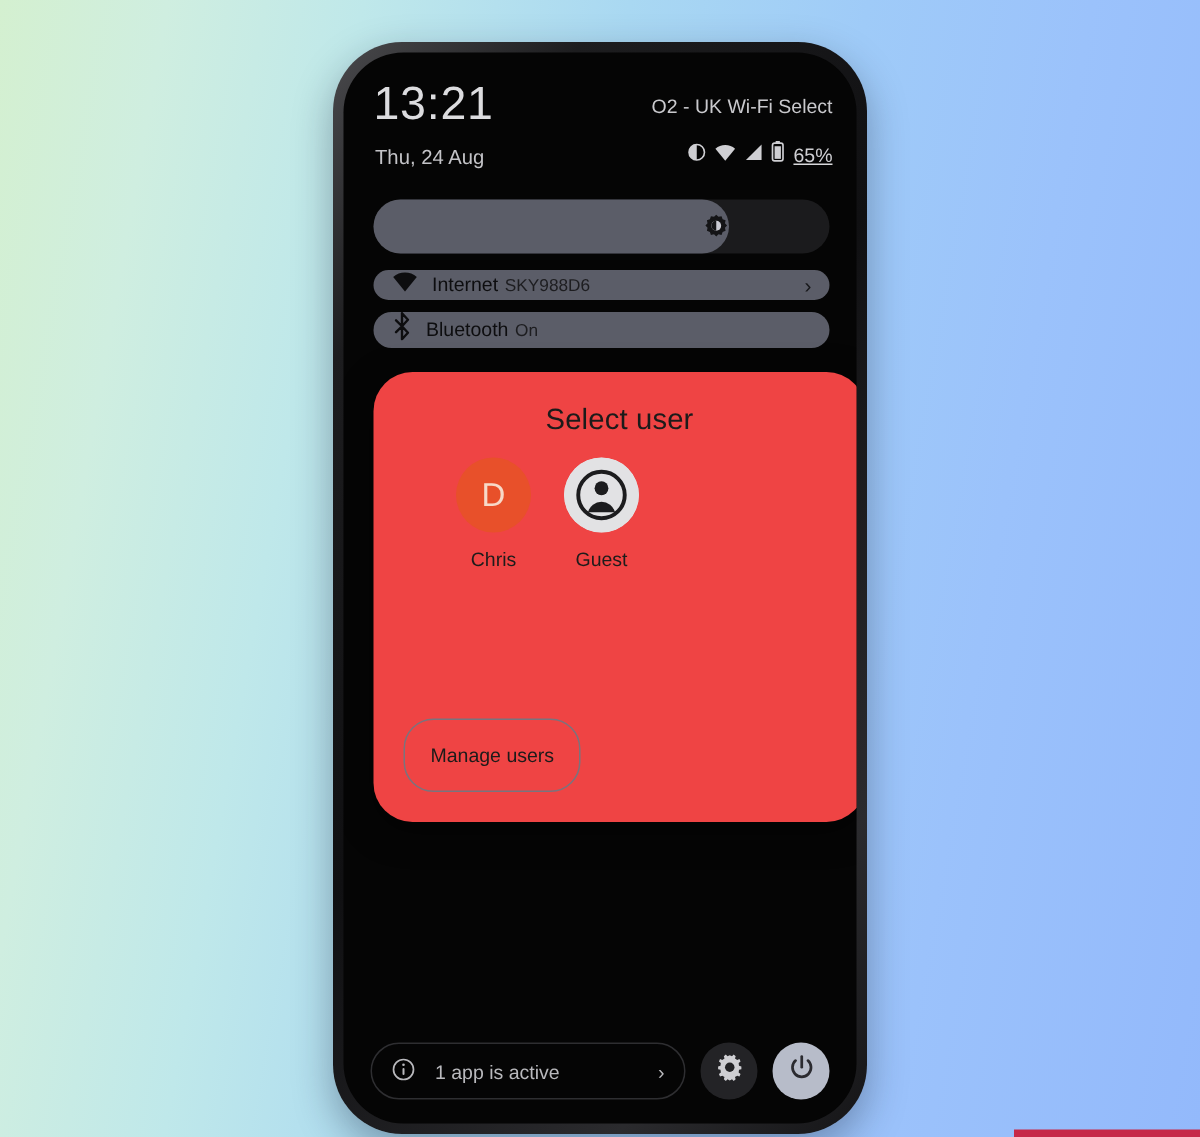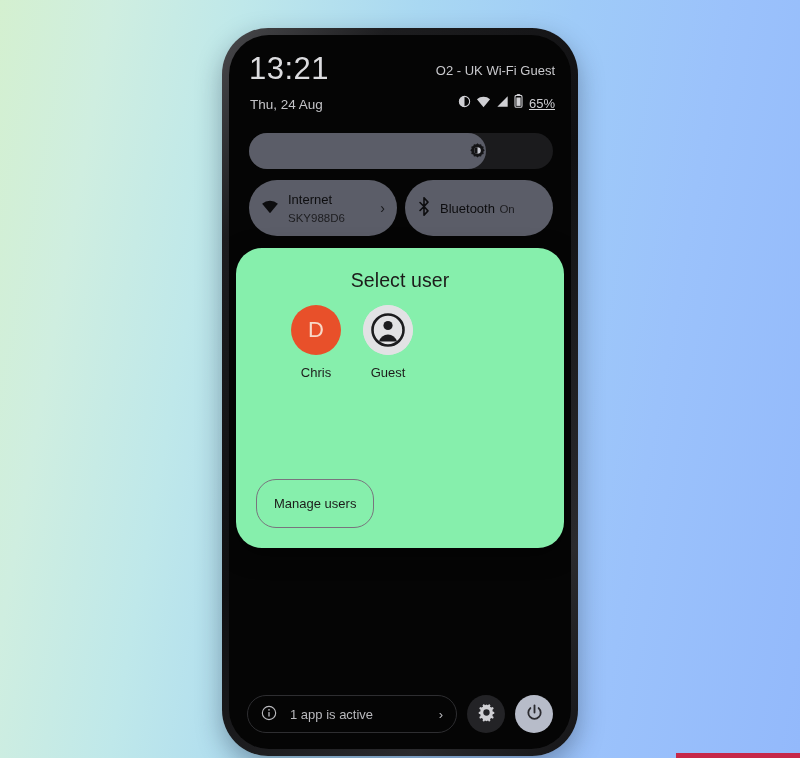--- a/index.html
+++ b/index.html
@@ -136,20 +136,21 @@
   }
 
   
   #tiles {
     position: absolute;
     left: 20px;
     top: 145px;
     width: 304px;
     display: flex;
     gap: 8px;
+    flex-direction: column;
   }
   .tile {
     flex: 1;
     height: 56px;
     border-radius: 28px;
     background: #5b5d68;
     display: flex;
     align-items: center;
     padding: 0 12px;
     box-sizing: border-box;
@@ -175,25 +176,25 @@
     flex: 0 0 auto;
     margin-left: 4px;
     color: #17171a;
     font-size: 14px;
     line-height: 1;
   }
 
   
   #user-dialog {
     position: absolute;
-    left: 7px;
+    left: 20px;
     top: 213px;
     width: 328px;
     height: 300px;
-    background: #86efac;
+    background: #ef4444;
     border-radius: 26px;
     box-shadow: 0 6px 22px rgba(0,0,0,0.5);
     z-index: 5;
   }
   #dialog-title {
     text-align: center;
     font-size: 19.5px;
     color: #1c1b1a;
     padding-top: 21px;
     letter-spacing: 0.1px;
@@ -323,21 +324,21 @@
 <div id="stage">
 
   <div id="red-strip"></div>
 
   <div id="phone">
     <div id="phone-inner">
 
       <div id="statusbar">
         <div id="clock">13:21</div>
         <div id="date">Thu, 24 Aug</div>
-        <div id="carrier">O2 - UK Wi-Fi Guest</div>
+        <div id="carrier">O2 - UK Wi-Fi Select</div>
         <div id="status-icons">
           <span class="sicon">
             <svg width="13" height="13" viewBox="0 0 24 24">
               <circle cx="12" cy="12" r="9.5" fill="none" stroke="#cfcfd3" stroke-width="2"></circle>
               <path d="M12 2.5a9.5 9.5 0 0 0 0 19z" fill="#cfcfd3"></path>
             </svg>
           </span>
           <span class="sicon">
             <svg width="15" height="13" viewBox="0 0 24 20">
               <path d="M12 19 L1.5 6.2 A16 16 0 0 1 22.5 6.2 Z" fill="#cfcfd3"></path>

